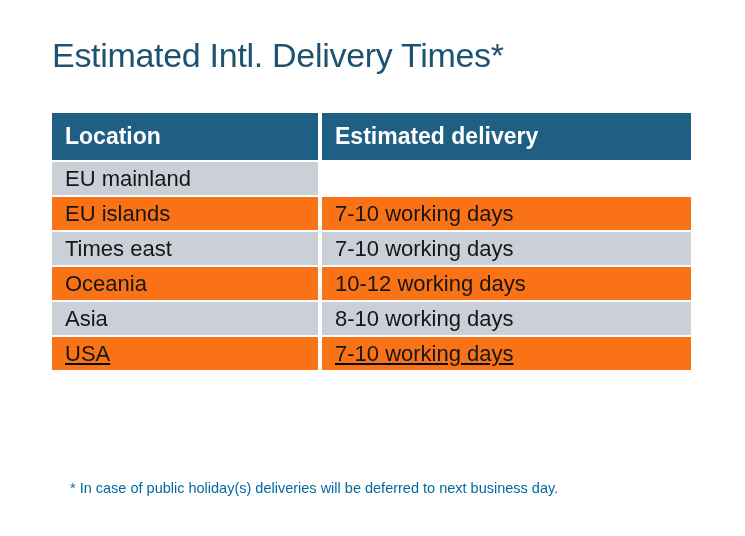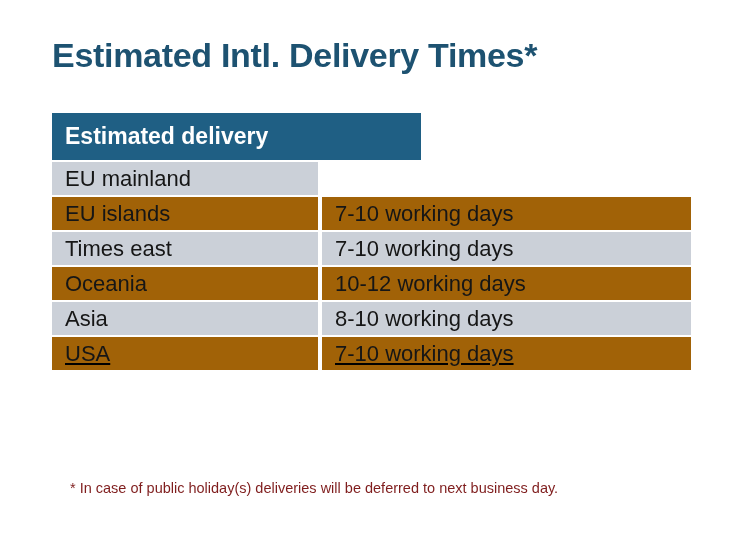--- a/index.html
+++ b/index.html
@@ -18,21 +18,21 @@
     position: absolute;
     left: 0; top: 0;
     width: 745px;
     height: 536px;
   }
   .page-title {
     position: absolute;
     left: 52px;
     top: 36px;
     font-size: 34px;
-    font-weight: 700;
+    font-weight: 400;
     color: #1d5271;
     letter-spacing: -0.3px;
     white-space: nowrap;
     text-align: right;
   }
   .delivery-table {
     position: absolute;
     left: 52px;
     top: 113px;
     width: 639px;
@@ -71,41 +71,42 @@
     background: #1f5f84;
     color: #ffffff;
     font-weight: 700;
     font-size: 23px;
     height: 47px;
   }
   .row-odd .cell {
     background: #cbd0d8;
   }
   .row-even .cell {
-    background: #a16207;
+    background: #f97316;
   }
   .footnote {
     position: absolute;
     left: 70px;
     top: 480px;
     font-size: 14.5px;
-    color: #7f1d1d;
+    color: #0369a1;
     white-space: nowrap;
   }
 </style>
 </head>
 <body>
 
 <div class="page">
 
   <div class="page-title">Estimated Intl. Delivery Times*</div>
 
   <div class="delivery-table">
 
     <div class="table-row header-row">
+      <div class="cell cell-location">Location</div>
       <div class="cell cell-delivery">Estimated delivery</div>
     </div>
 
     <div class="table-row row-odd">
       <div class="cell cell-location">EU mainland</div>
     </div>
 
     <div class="table-row row-even">
       <div class="cell cell-location">EU islands</div>
       <div class="cell cell-delivery">7-10 working days</div>

